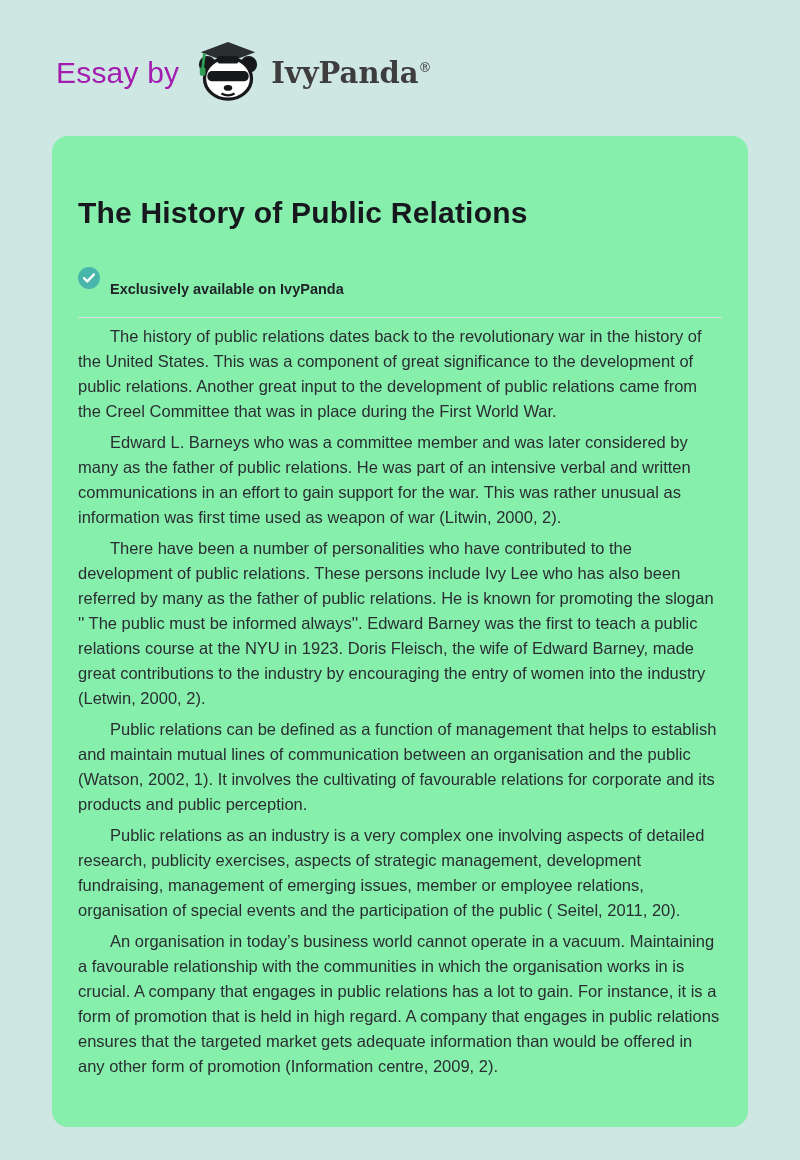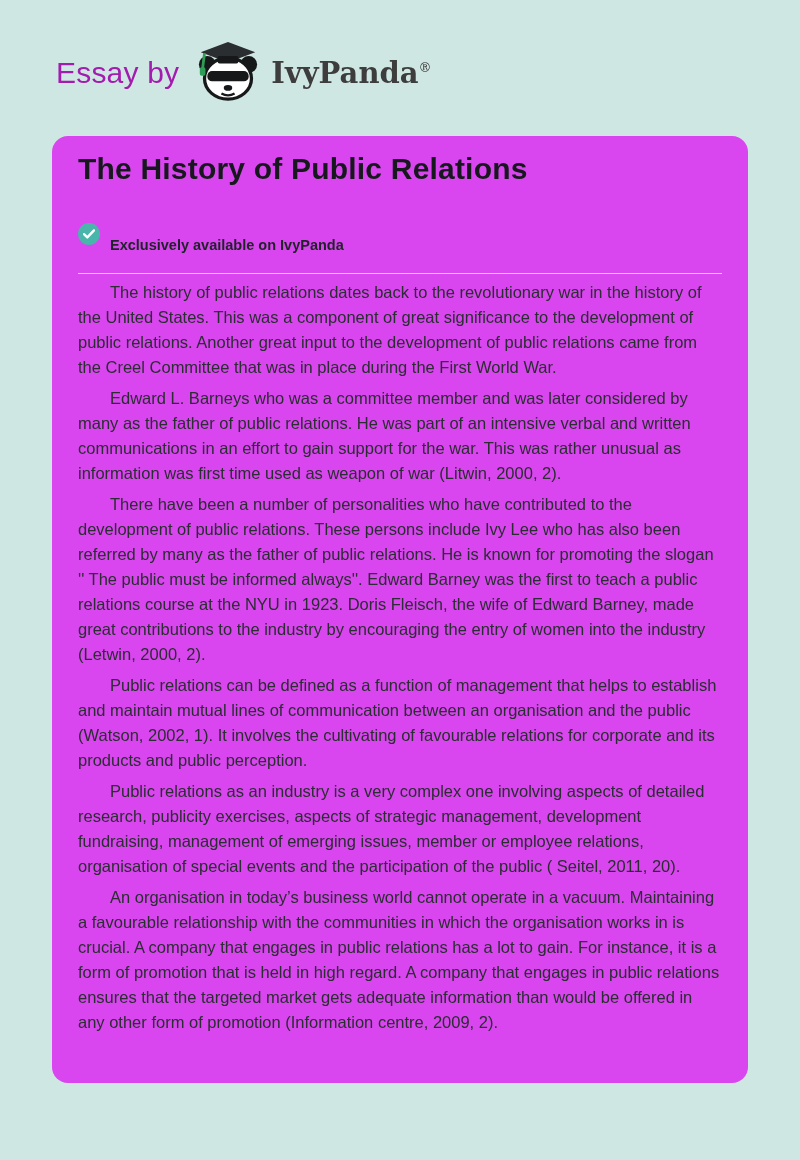--- a/index.html
+++ b/index.html
@@ -37,23 +37,23 @@
     font-size: 29px;
     color: #3d3d3d;
   }
   .brand sup {
     font-size: 13px;
     font-weight: 400;
     vertical-align: super;
   }
   
   .card {
-    background: #d946ef;
+    background: #86efac;
     border-radius: 16px;
-    padding: 16px 26px 48px 26px;
+    padding: 60px 26px 48px 26px;
   }
   .doc-title {
     font-size: 30px;
     font-weight: 700;
     color: #16181d;
     padding: 0 0 6px 0;
     letter-spacing: 0.2px;
   }
   .badge-row {
     display: flex;

